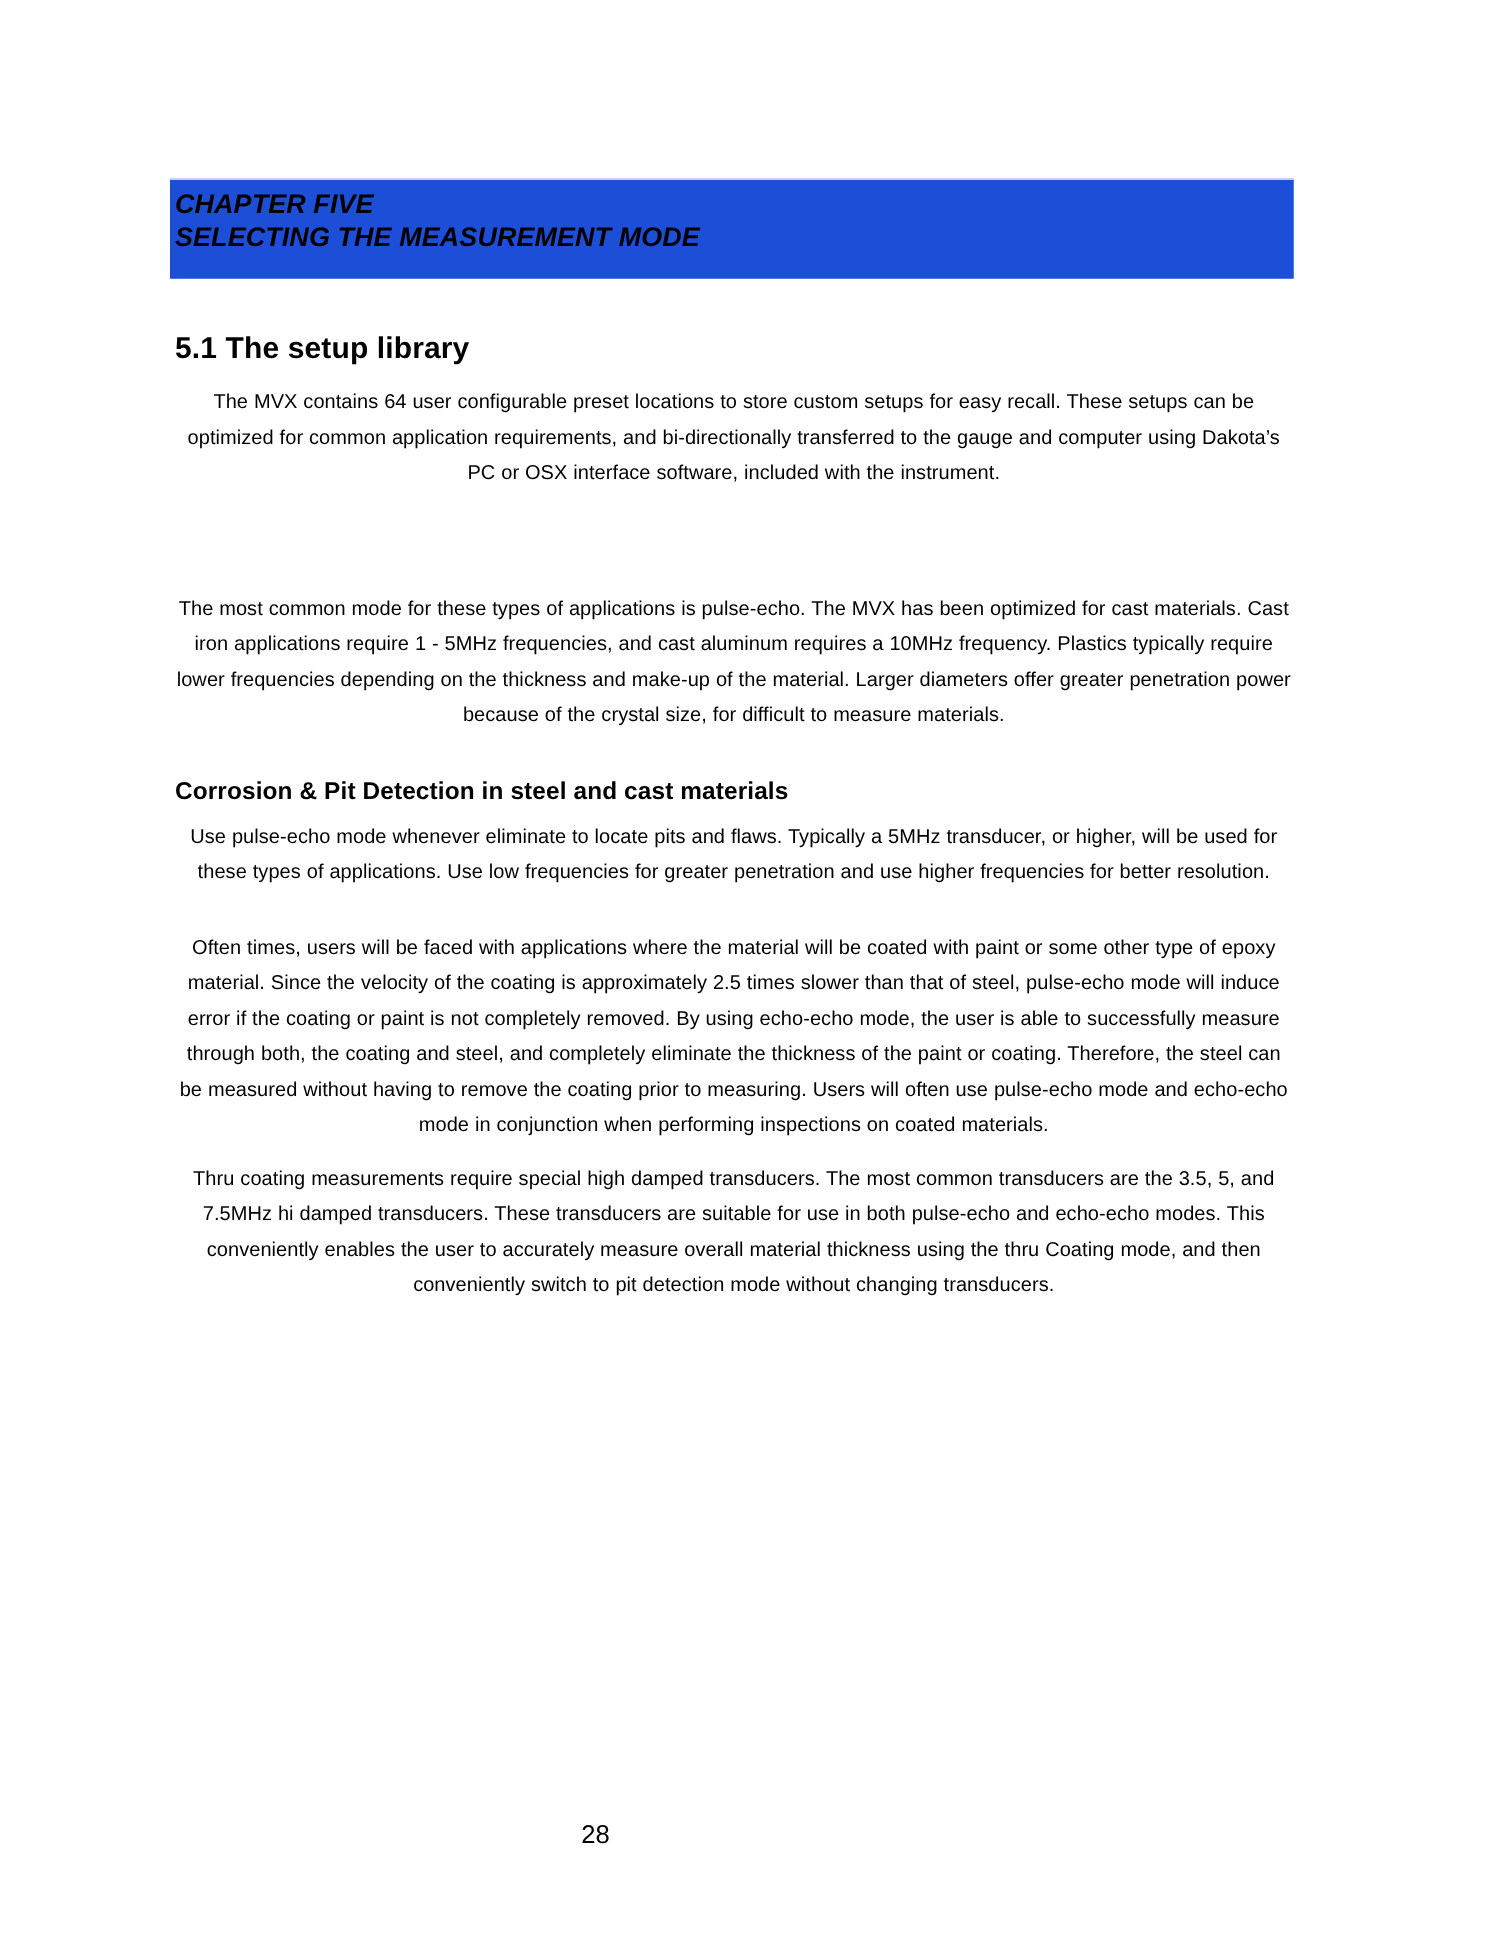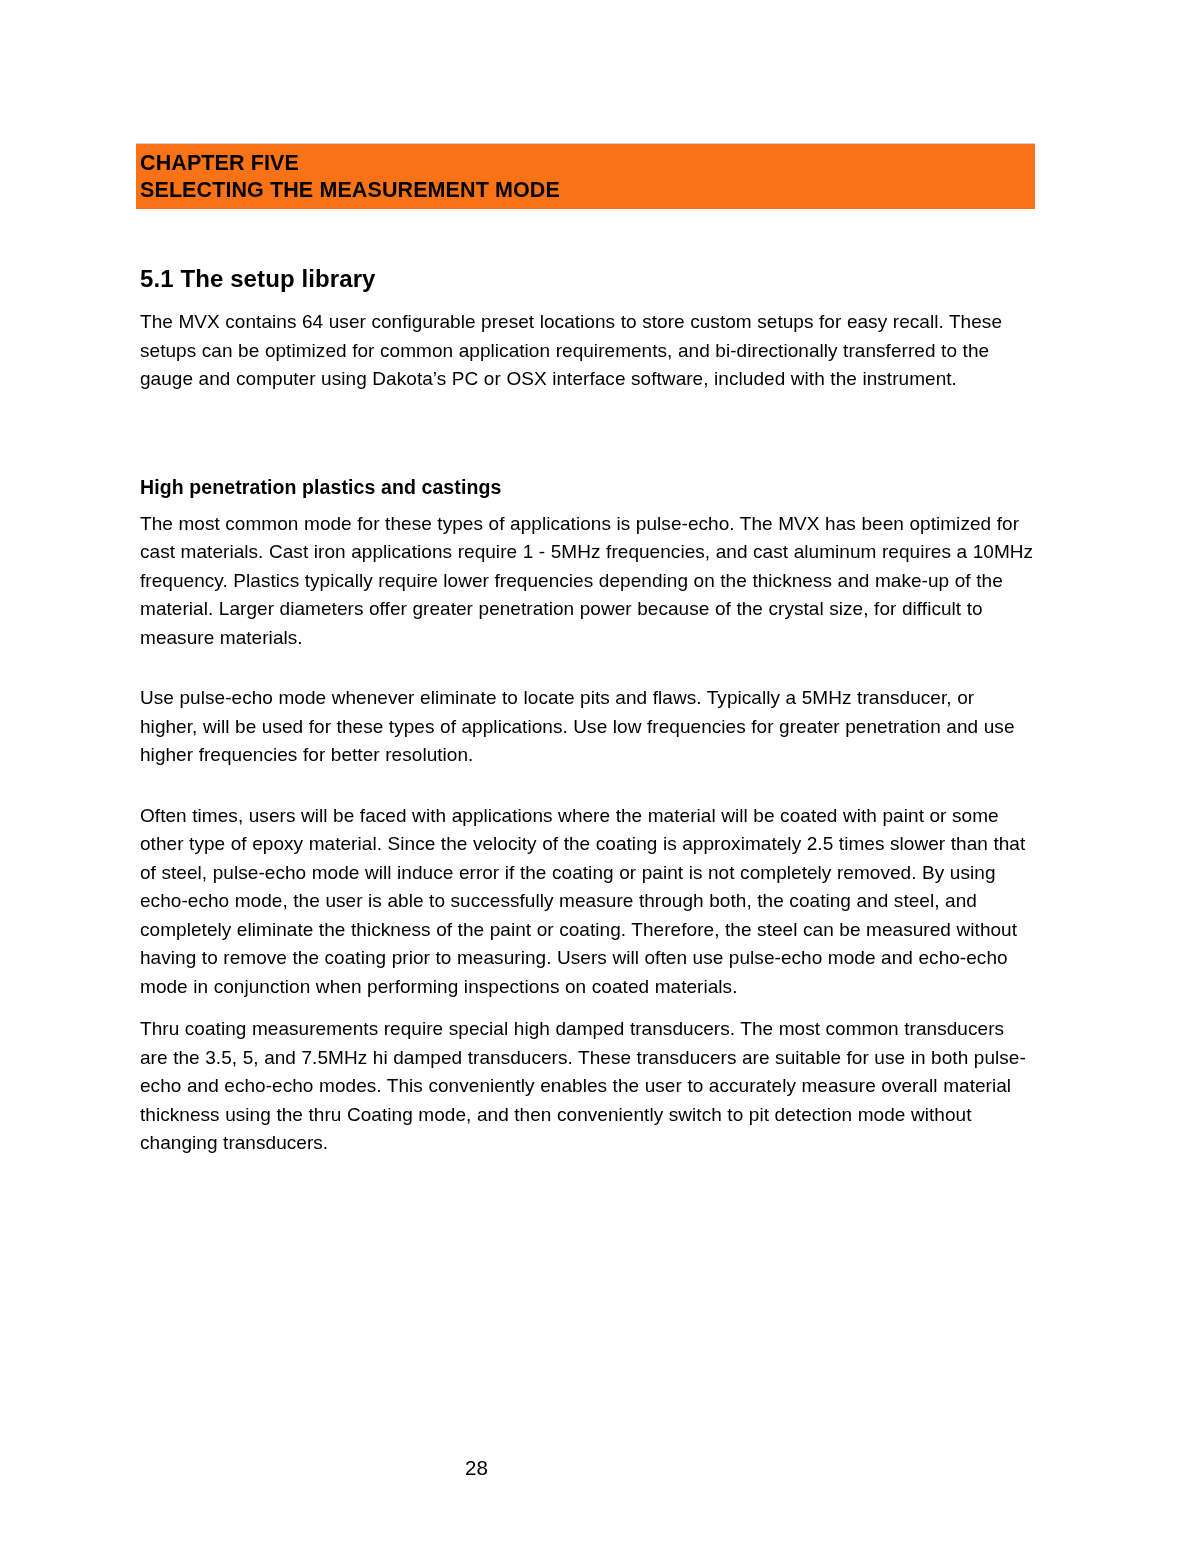--- a/index.html
+++ b/index.html
@@ -24,24 +24,25 @@
     height: 1552px;
     padding: 0;
   }
 
   
   .chapter-band {
     position: absolute;
     left: 136px;
     top: 143px;
     width: 899px;
-    height: 66px;
-    background: #f97316;
+    height: 80px;
+    background: #1d4ed8;
     border-top: 1px solid #d2d2d2;
     padding: 6px 0 0 4px;
+    font-style: italic;
   }
   .chapter-line {
     font-size: 21.5px;
     font-weight: bold;
     line-height: 27px;
     letter-spacing: 0.1px;
     white-space: nowrap;
   }
 
   
@@ -62,25 +63,25 @@
 
   h3.sub-heading {
     font-size: 19.5px;
     font-weight: bold;
     line-height: 26px;
     margin: 0 0 10px 0;
     letter-spacing: 0.1px;
   }
 
   p.body-text {
-    font-size: 19px;
+    font-size: 16px;
     font-weight: normal;
     line-height: 28.5px;
     margin: 0;
-    text-align: left;
+    text-align: center;
     letter-spacing: 0.05px;
     word-spacing: 0.2px;
   }
 
   .gap-lg   { height: 58px; }
   .gap-md   { height: 32px; }
   .gap-sm   { height: 22px; }
   .gap-xs   { height: 14px; }
 
   
@@ -107,25 +108,25 @@
   <div class="content">
 
     <h2 class="section-heading">5.1 The setup library</h2>
     <p class="body-text">The MVX contains 64 user configurable preset locations to store custom setups for easy recall.  These setups can be optimized for common application requirements, and bi-directionally transferred to the gauge and computer using Dakota’s PC or OSX interface software, included with the instrument.</p>
 
     <div class="gap-lg"></div>
 
 
     <div class="gap-sm"></div>
 
-    <h3 class="sub-heading">High penetration plastics and castings</h3>
     <p class="body-text">The most common mode for these types of applications is pulse-echo.  The MVX has been optimized for cast materials.  Cast iron applications require 1 - 5MHz frequencies, and cast aluminum requires a 10MHz frequency.   Plastics typically require lower frequencies depending on the thickness and make-up of the material.  Larger diameters offer greater penetration power because of the crystal size, for difficult to measure materials.</p>
 
     <div class="gap-md"></div>
 
+    <h3 class="sub-heading">Corrosion &amp; Pit Detection in steel and cast materials</h3>
     <p class="body-text">Use pulse-echo mode whenever eliminate to locate pits and flaws.  Typically a 5MHz transducer, or higher, will be used for these types of applications.  Use low frequencies for greater penetration and use higher frequencies for better resolution.</p>
 
     <div class="gap-md"></div>
 
     <p class="body-text">Often times, users will be faced with applications where the material will be coated with paint or some other type of epoxy material.  Since the velocity of the coating is approximately 2.5 times slower than that of steel, pulse-echo mode will induce error if the coating or paint is not completely removed.  By using echo-echo mode, the user is able to successfully measure through both, the coating and steel, and completely eliminate the thickness of the paint or coating.  Therefore, the steel can be measured without having to remove the coating prior to measuring.  Users will often use pulse-echo mode and echo-echo mode in conjunction when performing inspections on coated materials.</p>
 
     <div class="gap-xs"></div>
 
     <p class="body-text">Thru coating measurements require special high damped transducers.  The most common transducers are the 3.5, 5, and 7.5MHz hi damped transducers. These transducers are suitable for use in both pulse-echo and echo-echo modes. This conveniently enables the user to accurately measure overall material thickness using the thru Coating mode, and then conveniently switch to pit detection mode without changing transducers.</p>
 

